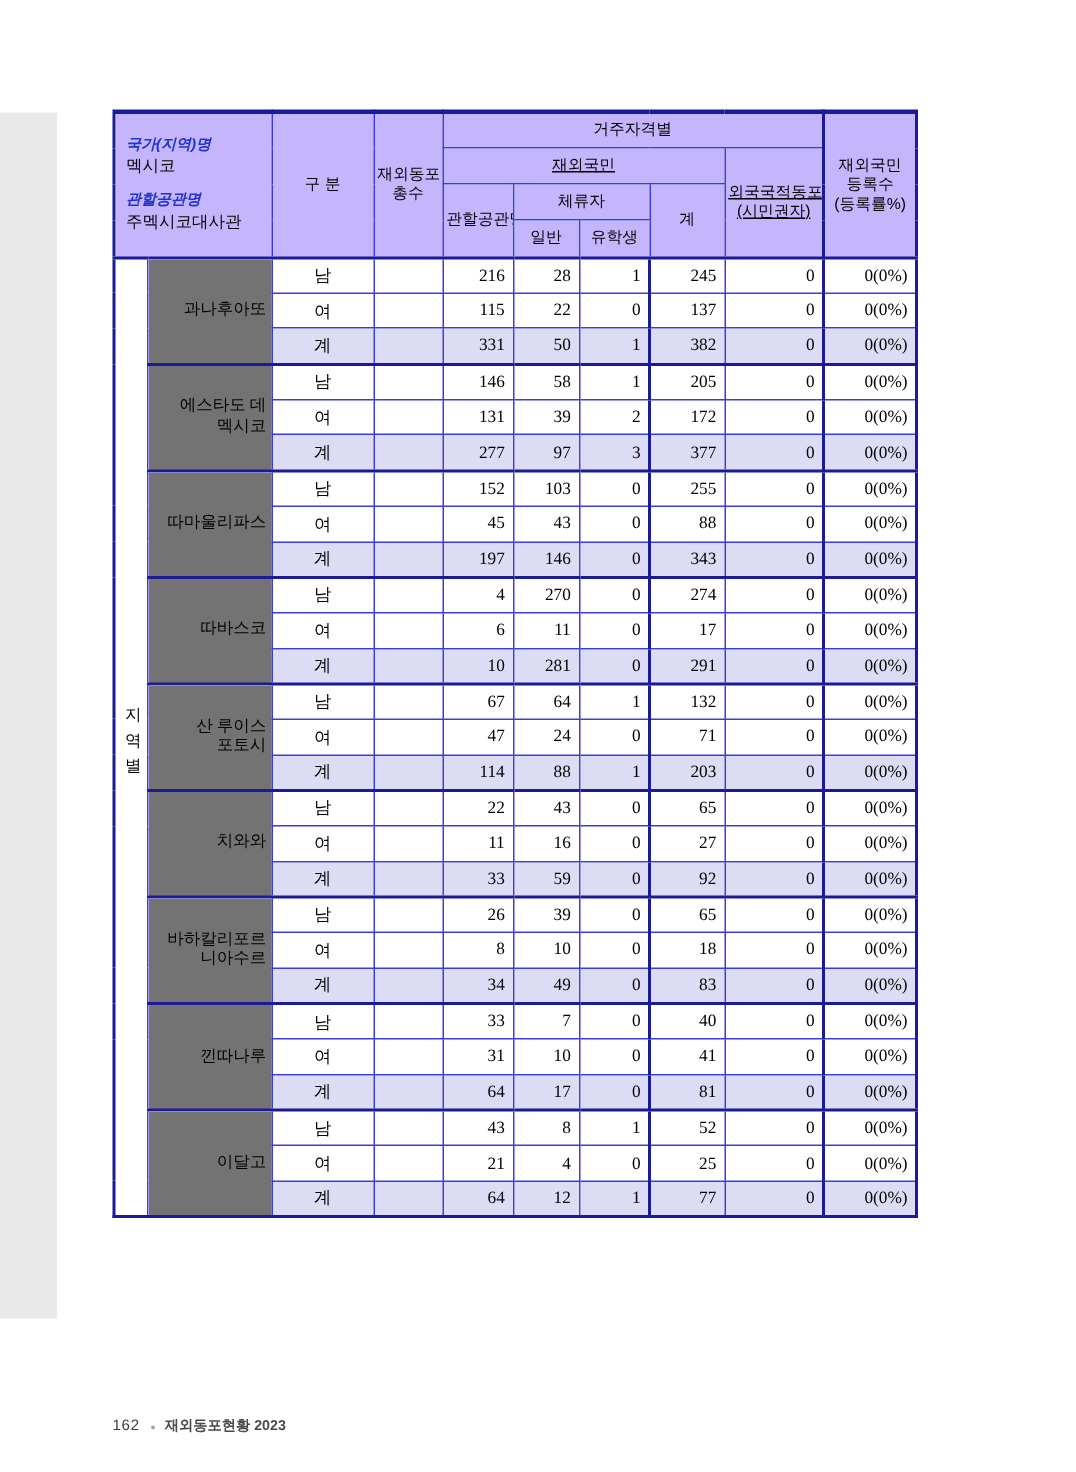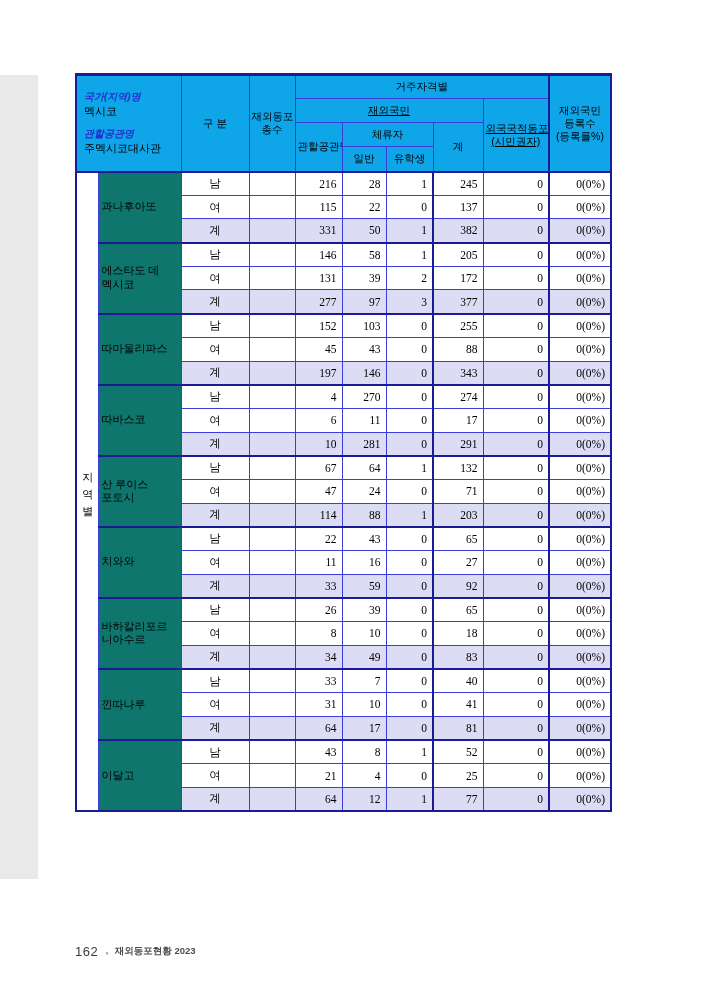--- a/index.html
+++ b/index.html
@@ -5,44 +5,44 @@
   html,body { margin:0; padding:0; }
   body {
     width:717px; height:981px; background:#ffffff; position:relative;
     font-family:"Liberation Sans","DejaVu Sans",sans-serif; overflow:hidden;
   }
   .sidebar { position:absolute; left:0; top:75px; width:38px; height:804px; background:#e9e9e9; }
   .tablewrap { position:absolute; left:75px; top:73px; }
   table { border-collapse:collapse; table-layout:fixed; width:535px;
           border:2px solid #1b1b96; border-top:3px solid #1b1b96; }
   th,td { border:1px solid #3c3cdb; padding:0; vertical-align:middle; overflow:hidden; color:#000; }
-  thead th { background:#0ea5e9; font-weight:normal; font-size:10.5px; line-height:1.25;
+  thead th { background:#c4b5fd; font-weight:normal; font-size:10.5px; line-height:1.25;
              word-break:keep-all; padding:1px 2px; text-align:center; }
   thead tr:nth-child(1) { height:24px; }
   thead tr:nth-child(2) { height:24px;text-decoration:underline; }
   thead tr:nth-child(3) { height:24px; }
   thead tr:nth-child(4) { height:25px; }
   tbody tr { height:23.7px; }
   .gstart td { border-top:2px solid #1b1b96; }
   .blk { border-left:2px solid #1b1b96 !important; }
   .trow td { background:#dcdcf4; }
   .num { font-family:"Liberation Serif","DejaVu Serif",serif; font-size:11.5px;
          text-align:right; padding-right:5px; }
   .gender { font-family:"Liberation Serif","DejaVu Serif",serif; font-size:11.5px; text-align:center; }
-  .region { font-family:"Liberation Serif","DejaVu Serif",serif; font-size:11px; text-align:left;
-            line-height:1.25; padding:0 3px; word-break:keep-all; overflow-wrap:anywhere; background:#0f766e; }
+  .region { font-family:"Liberation Serif","DejaVu Serif",serif; font-size:11px; text-align:right;
+            line-height:1.25; padding:0 3px; word-break:keep-all; overflow-wrap:anywhere; background:#737373; }
   .vcell { text-align:center; background:#fff; }
   .vcell span { writing-mode:vertical-rl; text-orientation:upright;
                 font-family:"Liberation Serif","DejaVu Serif",serif; font-size:11px; letter-spacing:6px; }
   .info { text-align:left; vertical-align:middle; padding:4px 7px; }
   .info .lbl { font-size:10px; font-weight:bold; color:#2233cc; letter-spacing:0; margin-bottom:1px;font-style:italic; }
   .info .val { font-size:11px; color:#000; font-weight:normal; }
   .info .val.v1 { margin-bottom:10px; }
   .footer { position:absolute; left:75px; top:944px; display:flex; align-items:center; }
-  .pagenum { font-size:13px; color:#3a3a3a; letter-spacing:0.5px; }
+  .pagenum { font-size:10px; color:#3a3a3a; letter-spacing:0.5px; }
   .dot { font-size:6px; color:#a8a8a8; margin:2px 6px 0 7px; }
   .ftitle { font-size:9.5px; font-weight:bold; color:#4a4a4a;text-align:center; }
 </style>
 </head>
 <body>
 
 <div>
   <div class="sidebar"></div>
 
   <div class="tablewrap">

